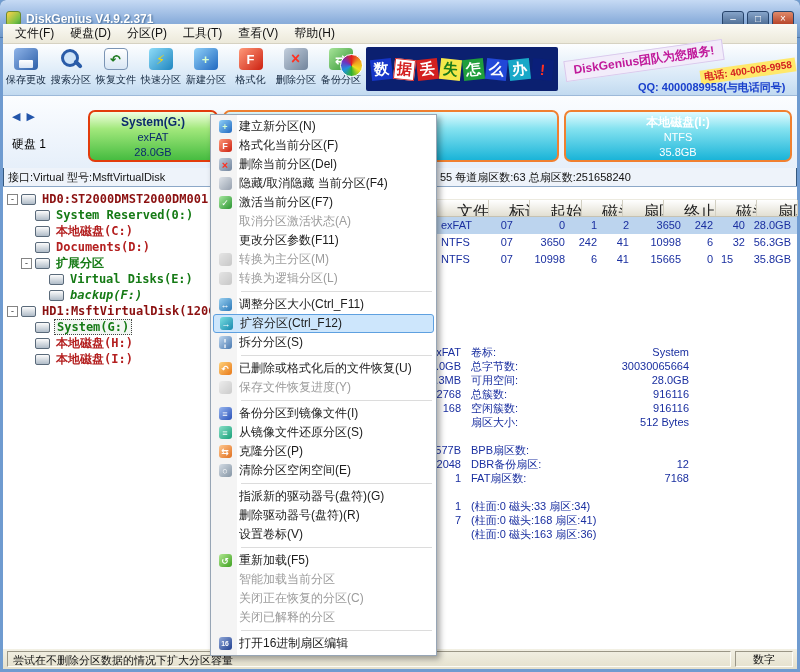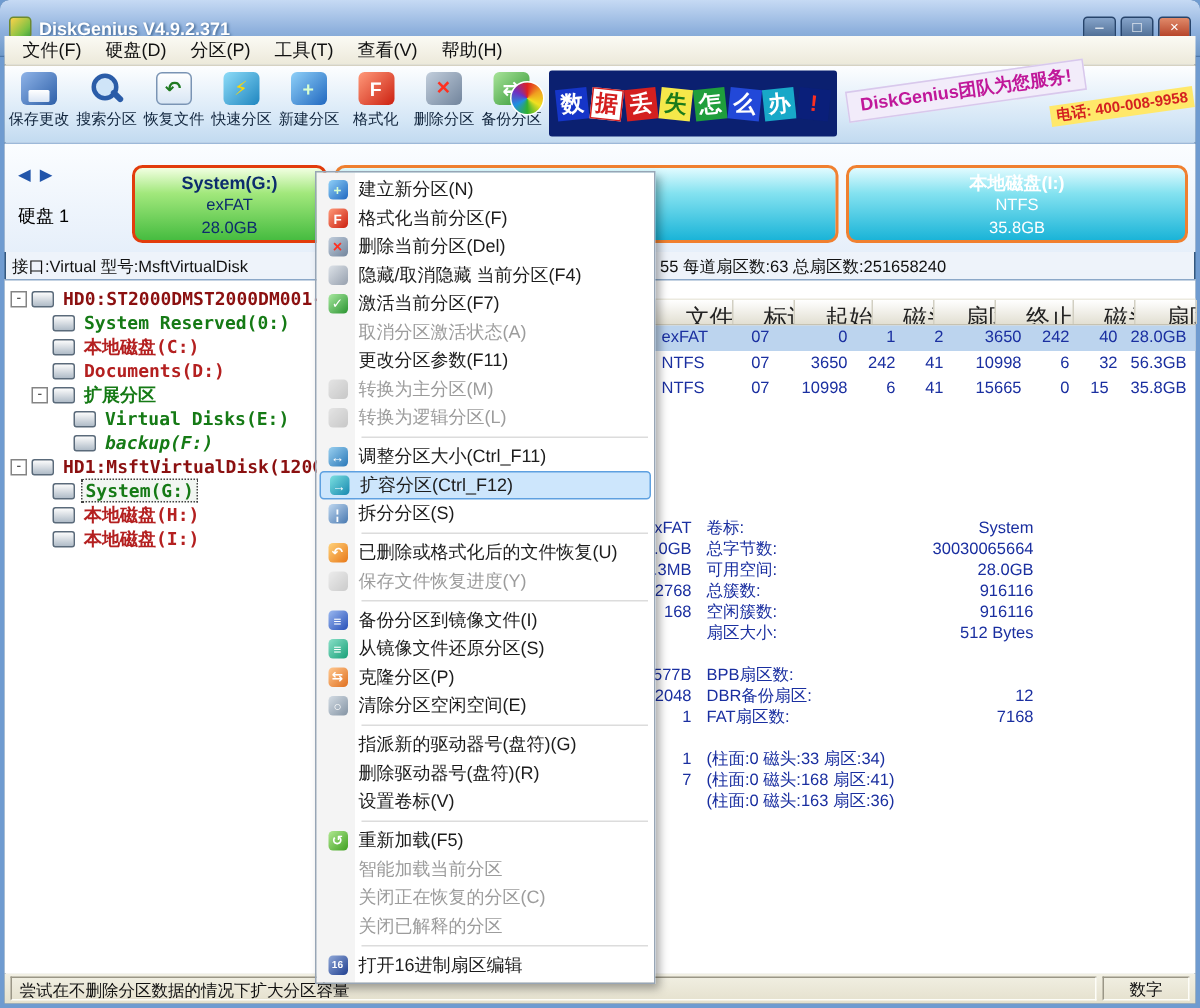--- a/index.html
+++ b/index.html
@@ -190,20 +190,21 @@
         <span class="tile" style="background: rgb(255, 255, 255); color: rgb(212, 32, 32); border: 1px solid rgb(212, 32, 32);">据</span>
         <span class="tile" style="background: rgb(212, 32, 32); color: rgb(255, 255, 255);">丢</span>
         <span class="tile" style="background: rgb(245, 232, 74); color: rgb(26, 122, 26);">失</span>
         <span class="tile" style="background: rgb(31, 158, 60); color: rgb(255, 255, 255);">怎</span>
         <span class="tile" style="background: rgb(34, 72, 216); color: rgb(255, 255, 255);">么</span>
         <span class="tile" style="background: rgb(24, 168, 200); color: rgb(255, 255, 255);">办</span>
         <span class="tile" style="background: rgb(10, 31, 122); color: rgb(255, 48, 32);">!</span>
       </div>
     <div id="ad-ribbon">DiskGenius团队为您服务!</div>
     <div id="ad-phone">电话: 400-008-9958</div>
+    <div id="ad-qq">QQ: 4000089958(与电话同号)</div>
   </div>
 
   <div id="pstrip">
     <div id="disk-nav">
       <span>◀</span><span>▶</span>
     </div>
     <div id="disk-label">硬盘 1</div>
     <div id="pblocks">
         <div class="pb pb-green pb-sel" style="width: 130px;">
           <div class="pb-name">System(G:)</div>
@@ -324,21 +325,21 @@
         </div>
         <div class="td-row">
           <div class="td" style="width: 207px; text-align: left;"></div>
           <div class="td" style="width: 52px; text-align: left;">NTFS</div>
           <div class="td" style="width: 28px; text-align: right;">07</div>
           <div class="td" style="width: 52px; text-align: right;">10998</div>
           <div class="td" style="width: 32px; text-align: right;">6</div>
           <div class="td" style="width: 32px; text-align: right;">41</div>
           <div class="td" style="width: 52px; text-align: right;">15665</div>
           <div class="td" style="width: 32px; text-align: right;">0</div>
-          <div class="td" style="width: 32px; text-align: center;">15</div>
+          <div class="td" style="width: 32px; text-align: left;">15</div>
           <div class="td" style="width: 46px; text-align: right;">35.8GB</div>
         </div>
       </div>
     <div id="details">
         <div class="d-row">
           <span class="df">exFAT</span>
           <span class="dl">卷标:</span>
           <span class="dv">System</span>
         </div>
         <div class="d-row">

